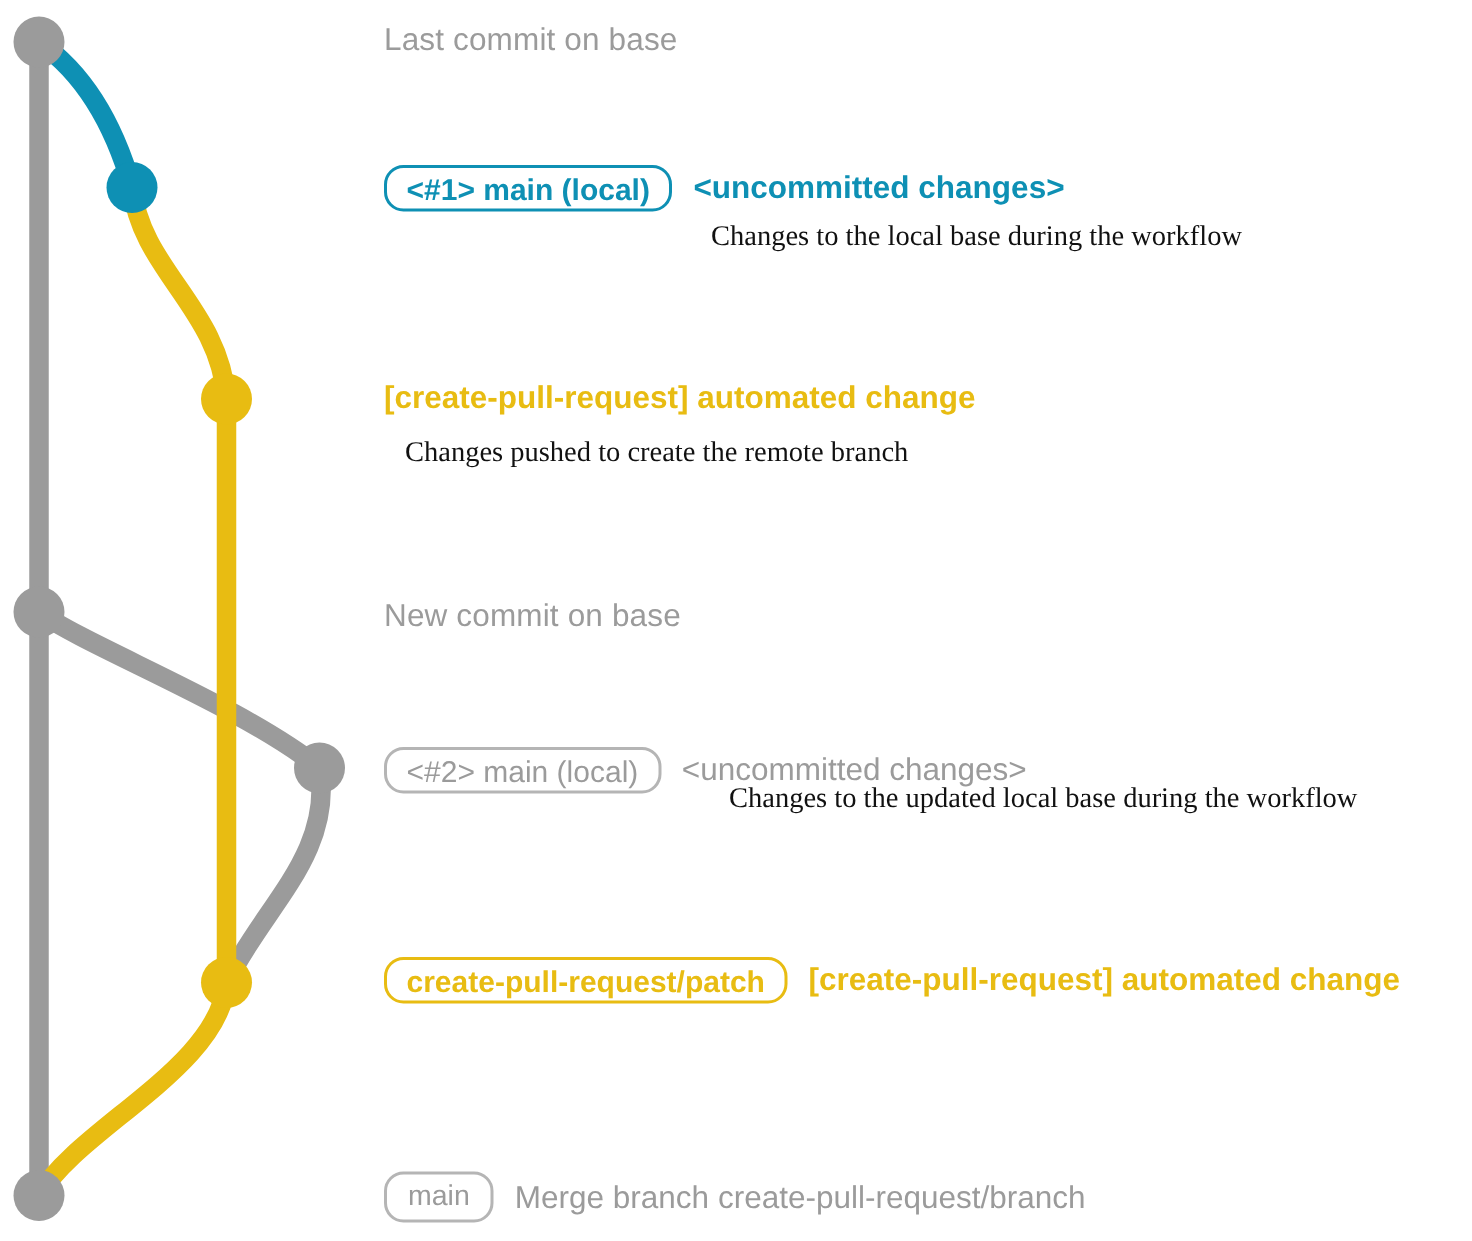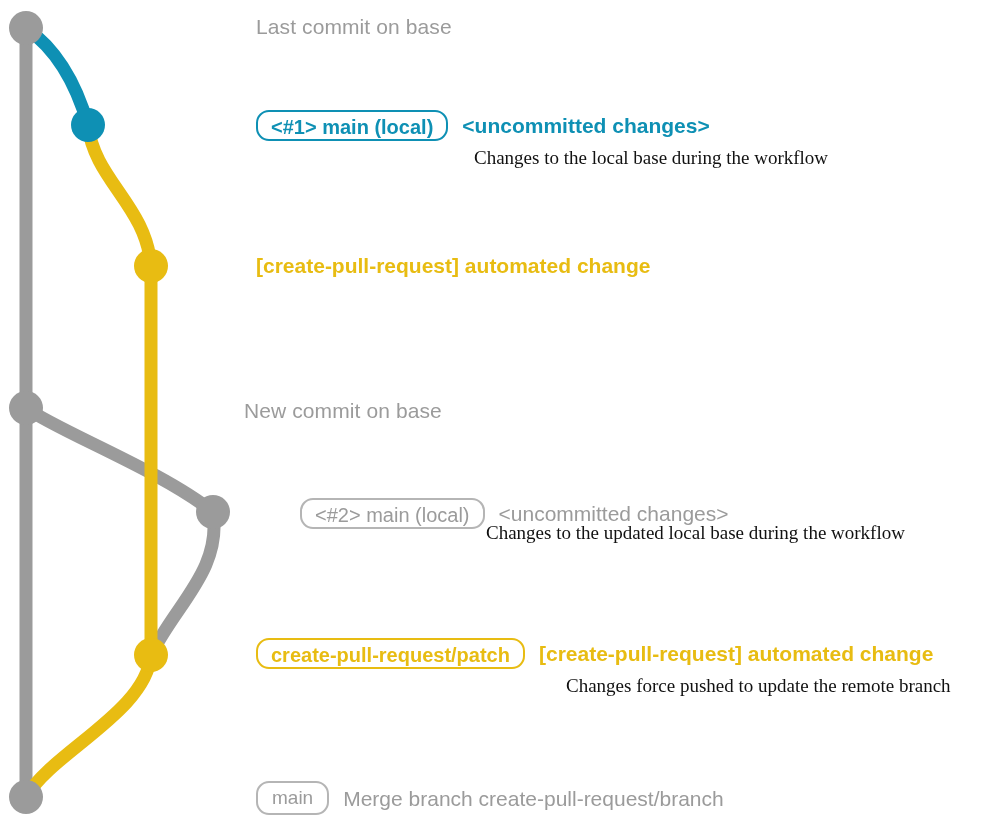--- a/index.html
+++ b/index.html
@@ -51,21 +51,21 @@
   .badge {
     display: inline-block;
     border-radius: 13px;
     border: 2px solid currentColor;
     padding: 5px 13px 2px 13px;
     font-size: 20px;
     line-height: 1;
     font-family: "Liberation Sans", sans-serif;
   }
   .badge.blue  { color: #0e90b4; border-color: #0e90b4; font-weight: bold; }
-  .badge.gray  { color: #9b9b9b; border-color: #b5b5b5; font-weight: normal; margin-left: 44px; }
+  .badge.gray  { color: #9b9b9b; border-color: #b5b5b5; font-weight: normal; }
   .badge.yellow{ color: #e8bc12; border-color: #e8bc12; font-weight: bold; }
   .badge.gray-small {
     color: #9b9b9b; border-color: #b5b5b5; font-weight: normal;
     font-size: 19px; padding: 5px 14px 6px 14px;
   }
 
   
   .subject {
     font-family: Liberation Sans, sans-serif;
     font-size: 21px;
@@ -129,35 +129,35 @@
 
   <div class="row" style="left:256px; top:110px;">
     <span class="badge blue">&lt;#1&gt; main (local)</span>
     <span class="subject blue">&lt;uncommitted changes&gt;</span>
   </div>
   <div class="description" style="left:474px; top:147px;">Changes to the local base during the workflow</div>
 
   <div class="row" style="left:256px; top:255px;">
     <span class="subject-standalone yellow">[create-pull-request] automated change</span>
   </div>
+  <div class="description" style="left:270px; top:291px;">Changes pushed to create the remote branch</div>
 
-  <div class="row" style="left:244px; top:399px;">
+  <div class="row" style="left:256px; top:399px;">
     <span class="heading-text">New commit on base</span>
   </div>
 
   <div class="row" style="left:256px; top:498px;">
     <span class="badge gray">&lt;#2&gt; main (local)</span>
     <span class="subject gray">&lt;uncommitted changes&gt;</span>
   </div>
   <div class="description" style="left:486px; top:522px;">Changes to the updated local base during the workflow</div>
 
   <div class="row" style="left:256px; top:638px;">
     <span class="badge yellow">create-pull-request/patch</span>
     <span class="subject yellow">[create-pull-request] automated change</span>
   </div>
-  <div class="description" style="left:566px; top:675px;">Changes force pushed to update the remote branch</div>
 
   <div class="row" style="left:256px; top:781px;justify-content:space-between;">
     <span class="badge gray-small">main</span>
     <span class="subject gray">Merge branch create-pull-request/branch</span>
   </div>
 
 </div>
 
 </body></html>

